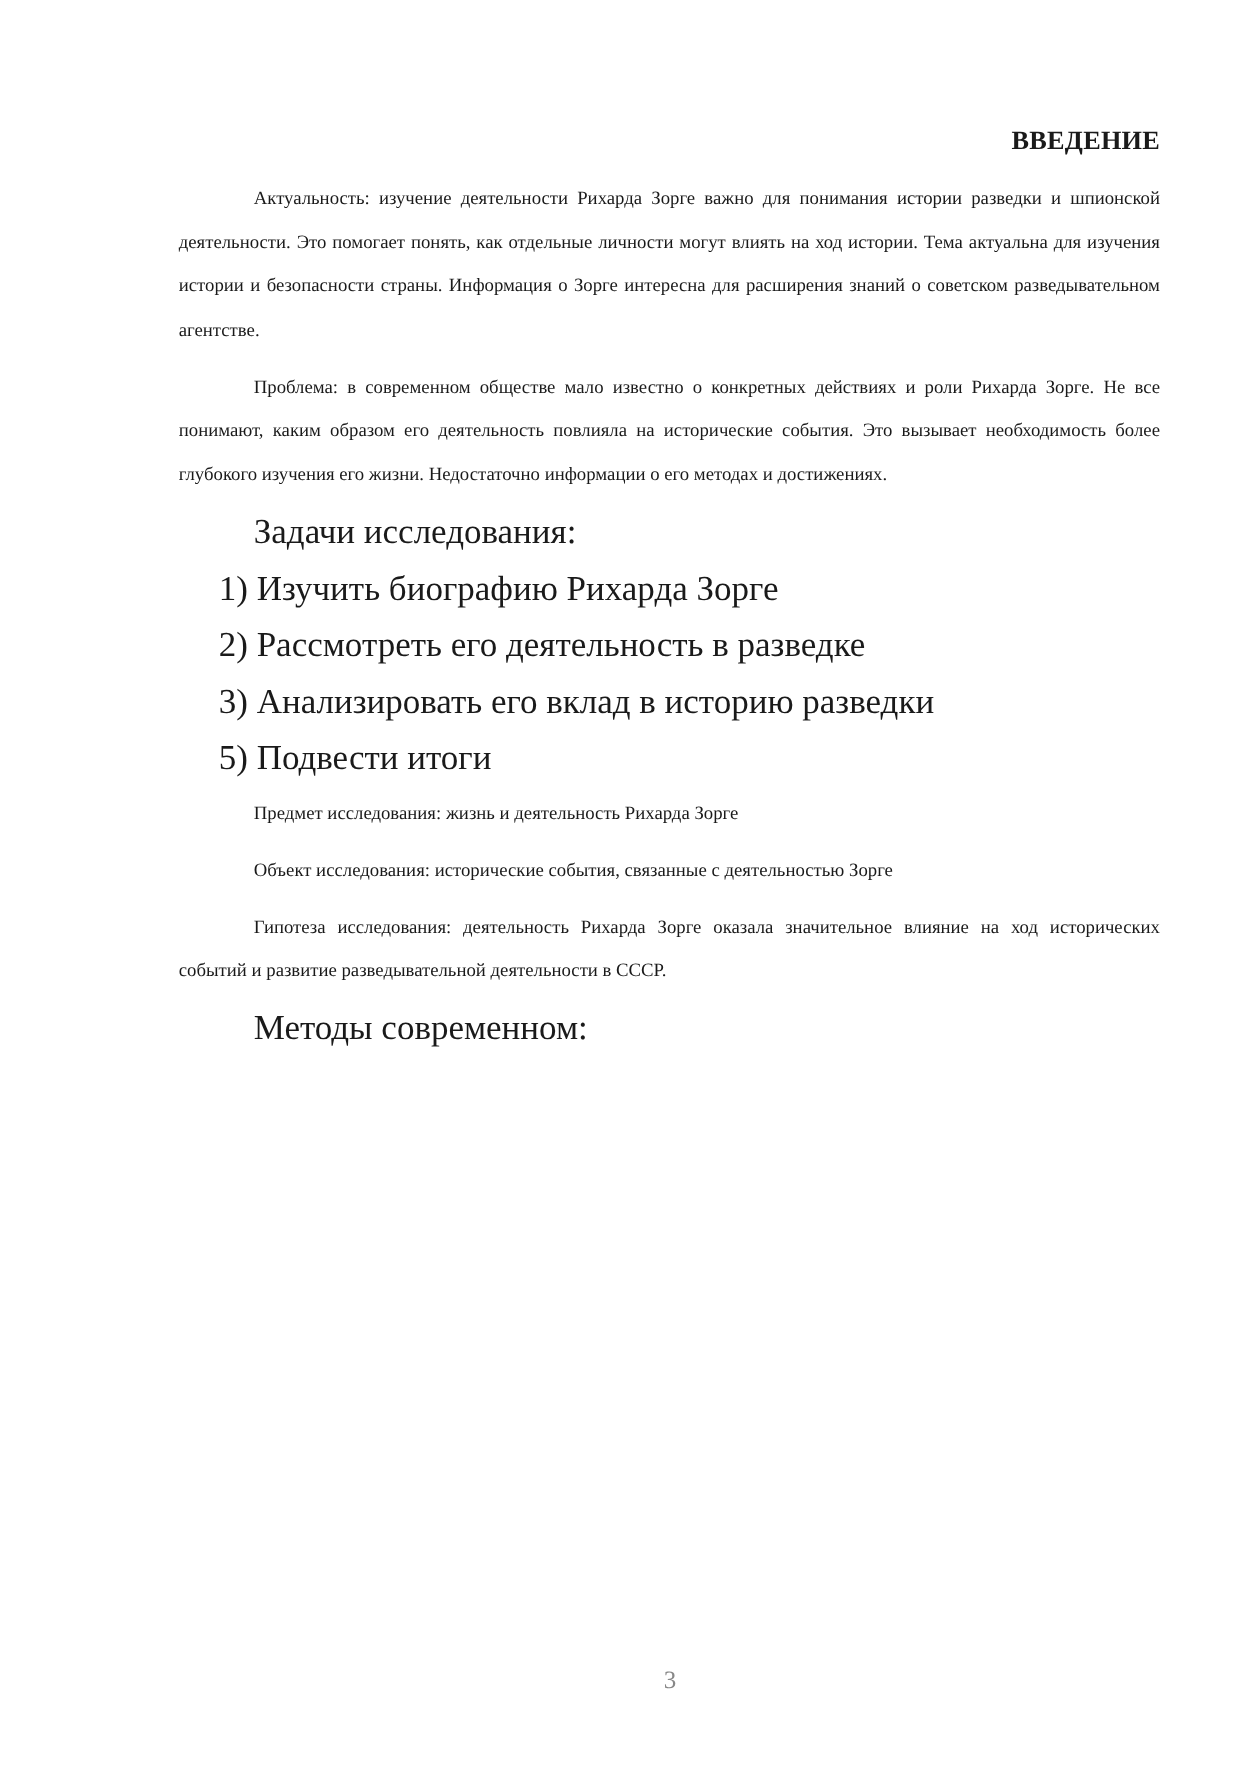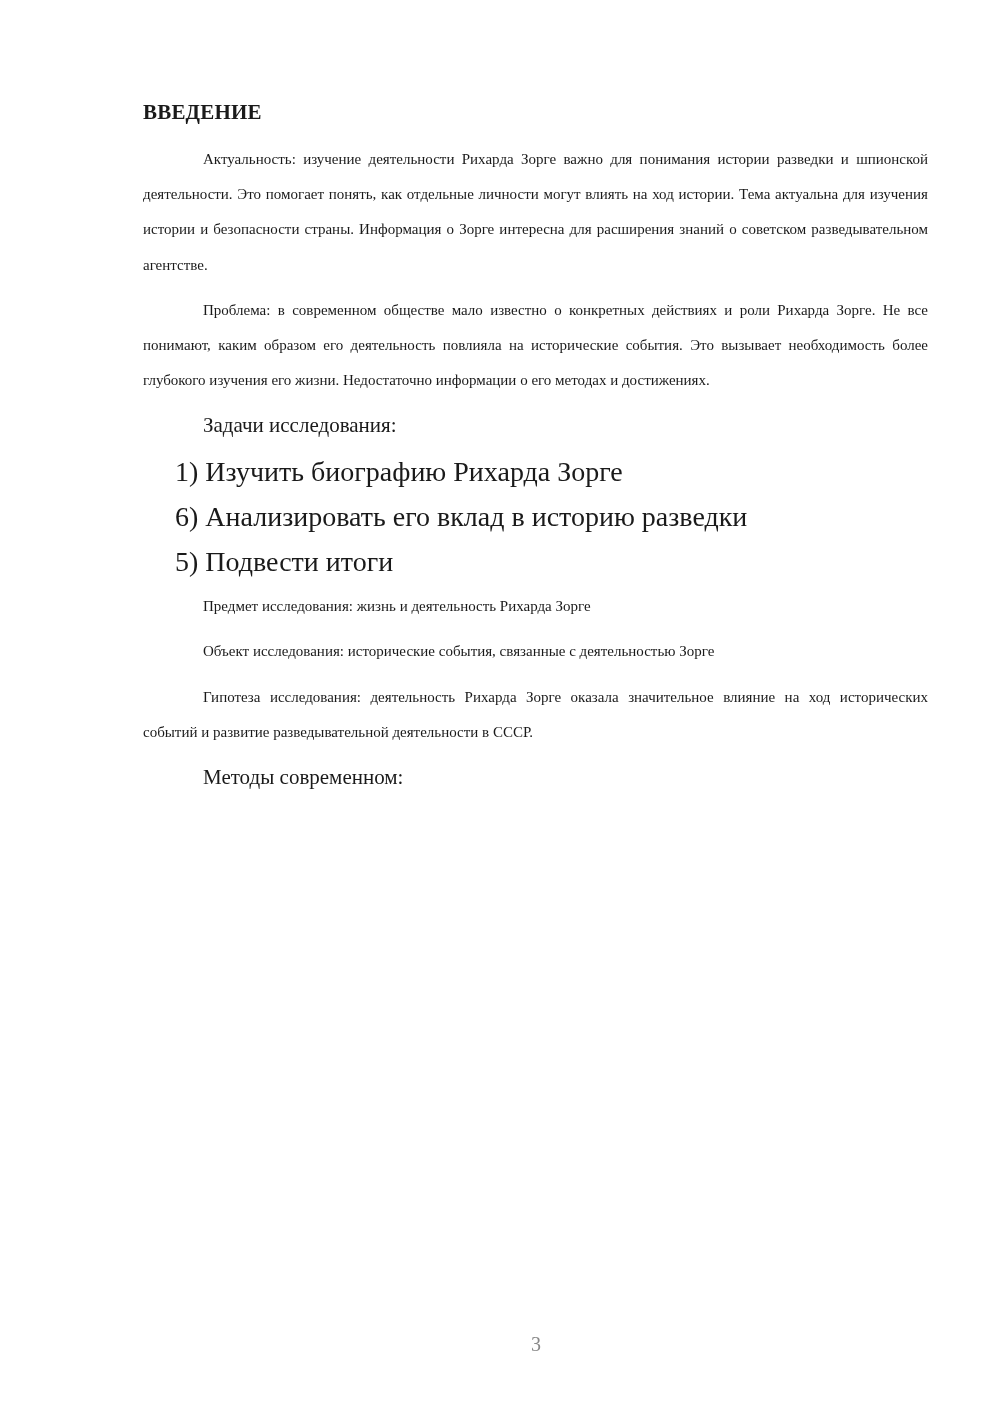--- a/index.html
+++ b/index.html
@@ -15,37 +15,37 @@
       font-family: "Liberation Serif", "DejaVu Serif", serif;
       color: #1a1a1a;
     }
     .page {
       position: absolute;
       left: 143px;
       top: 94px;
       width: 785px;
     }
     .title {
-      text-align: left;
+      text-align: right;
       font-weight: bold;
       font-size: 21px;
       line-height: 36px;
       margin: 0 0 12px 0;
       letter-spacing: 0.2px;
     }
     .para {
       font-size: 15px;
       line-height: 35.2px;
       text-align: justify;
       text-align-last: left;
       text-indent: 60px;
       margin: 0 0 10px 0;
     }
     .heading-line {
-      font-size: 21px;
+      font-size: 28px;
       line-height: 35.2px;
       text-indent: 60px;
       margin: 0 0 10px 0;
     }
     .list-item {
       font-size: 28px;
       line-height: 35.2px;
       padding-left: 32px;
       margin: 0 0 10px 0;
     }
@@ -64,21 +64,22 @@
 
 <div class="page">
   <div class="title">ВВЕДЕНИЕ</div>
 
   <p class="para">Актуальность: изучение деятельности Рихарда Зорге важно для понимания истории разведки и шпионской деятельности. Это помогает понять, как отдельные личности могут влиять на ход истории. Тема актуальна для изучения истории и безопасности страны. Информация о Зорге интересна для расширения знаний о советском разведывательном агентстве.</p>
   <p class="para">Проблема: в современном обществе мало известно о конкретных действиях и роли Рихарда Зорге. Не все понимают, каким образом его деятельность повлияла на исторические события. Это вызывает необходимость более глубокого изучения его жизни. Недостаточно информации о его методах и достижениях.</p>
 
   <p class="heading-line">Задачи исследования:</p>
   <div>
     <p class="list-item">1) Изучить биографию Рихарда Зорге</p>
-    <p class="list-item">6) Анализировать его вклад в историю разведки</p>
+    <p class="list-item">2) Рассмотреть его деятельность в разведке</p>
+    <p class="list-item">3) Анализировать его вклад в историю разведки</p>
     <p class="list-item">5) Подвести итоги</p>
   </div>
 
   <p class="para">Предмет исследования: жизнь и деятельность Рихарда Зорге</p>
   <p class="para">Объект исследования: исторические события, связанные с деятельностью Зорге</p>
   <p class="para">Гипотеза исследования: деятельность Рихарда Зорге оказала значительное влияние на ход исторических событий и развитие разведывательной деятельности в СССР.</p>
 
   <p class="heading-line">Методы современном:</p>
 </div>
 

